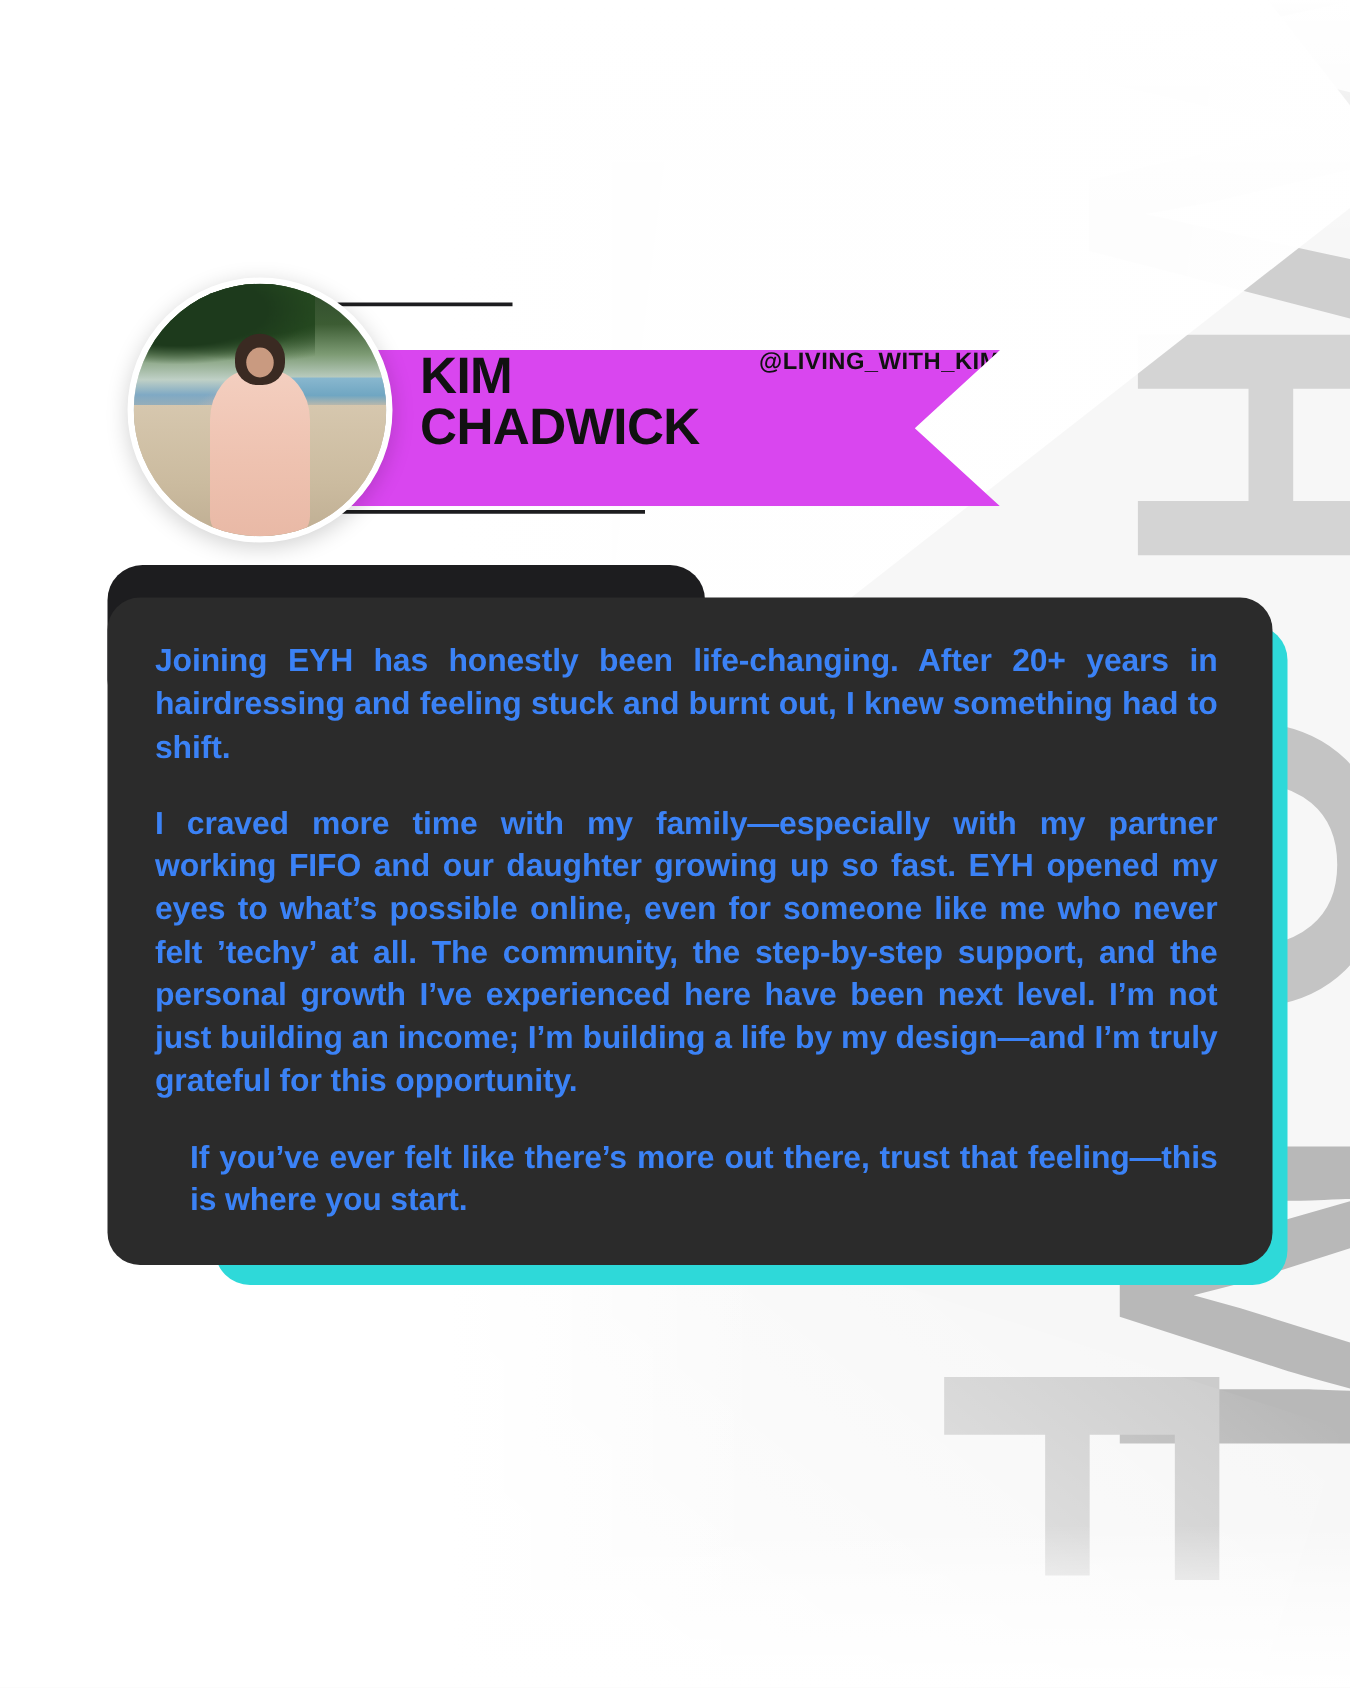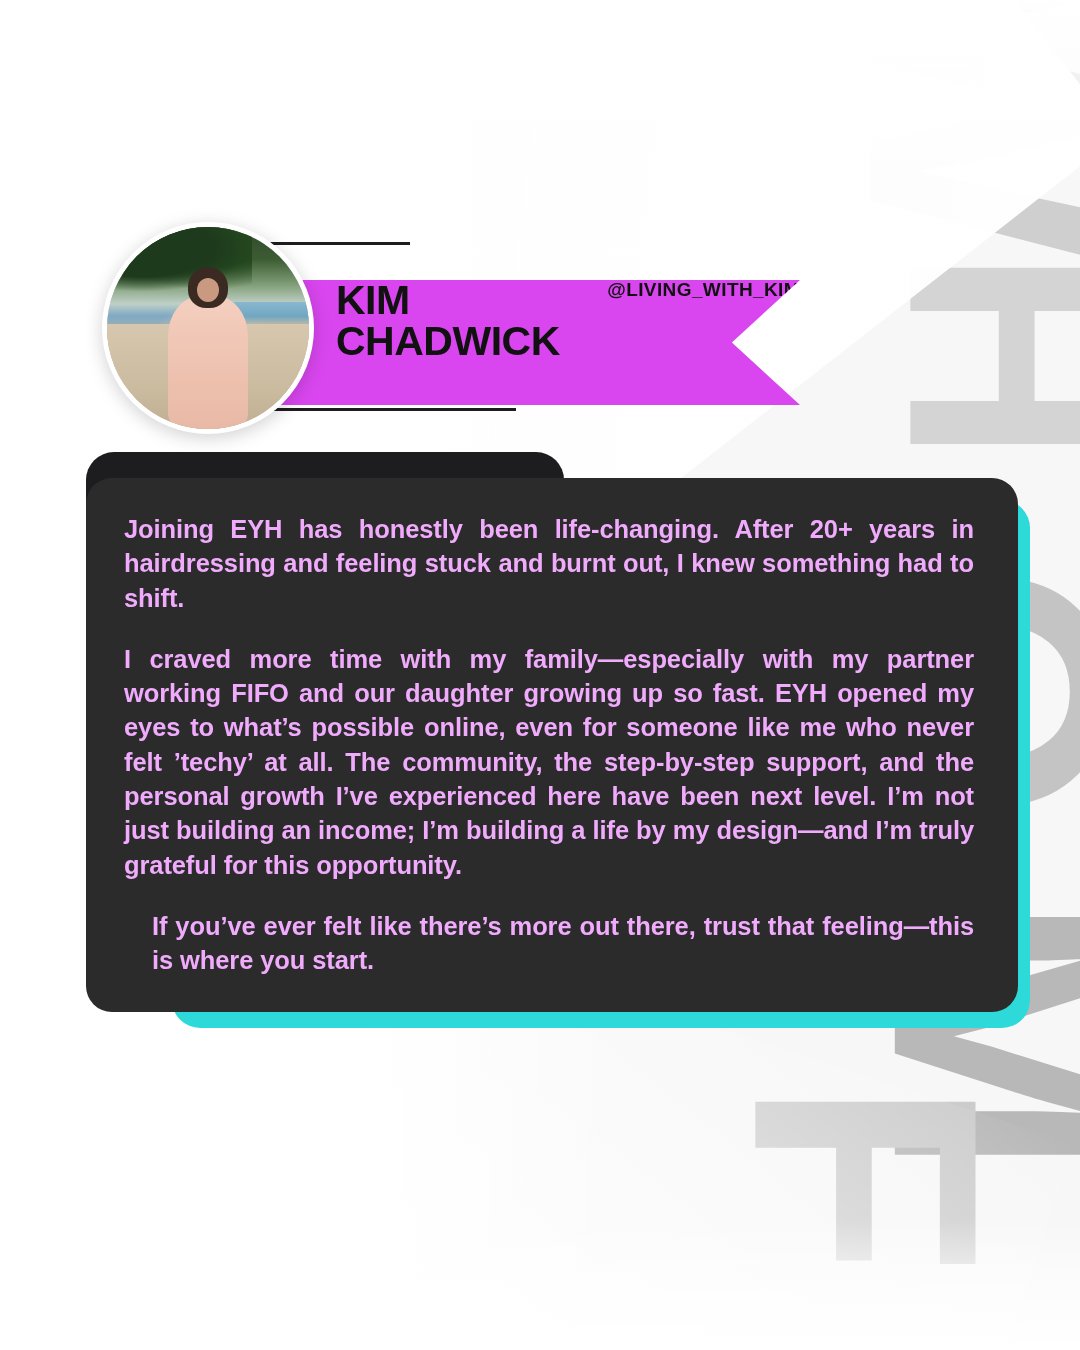--- a/index.html
+++ b/index.html
@@ -278,21 +278,21 @@
     top: 478px;
     width: 932px;
     height: 534px;
     background: #2b2b2b;
     border-radius: 26px;
     box-sizing: border-box;
     padding: 34px 44px 30px 38px;
     overflow: hidden;
   }
   .quote-p {
-    color: #f0abfc;
+    color: #3b82f6;
     font-size: 25.5px;
     font-weight: 700;
     line-height: 1.345;
     text-align: justify;
     margin: 0 0 27px 0;
     letter-spacing: -0.1px;
     font-family: "Liberation Sans", sans-serif;
   }
   .quote-p:last-child { margin-bottom: 0; margin-left: 28px; }
 </style>

